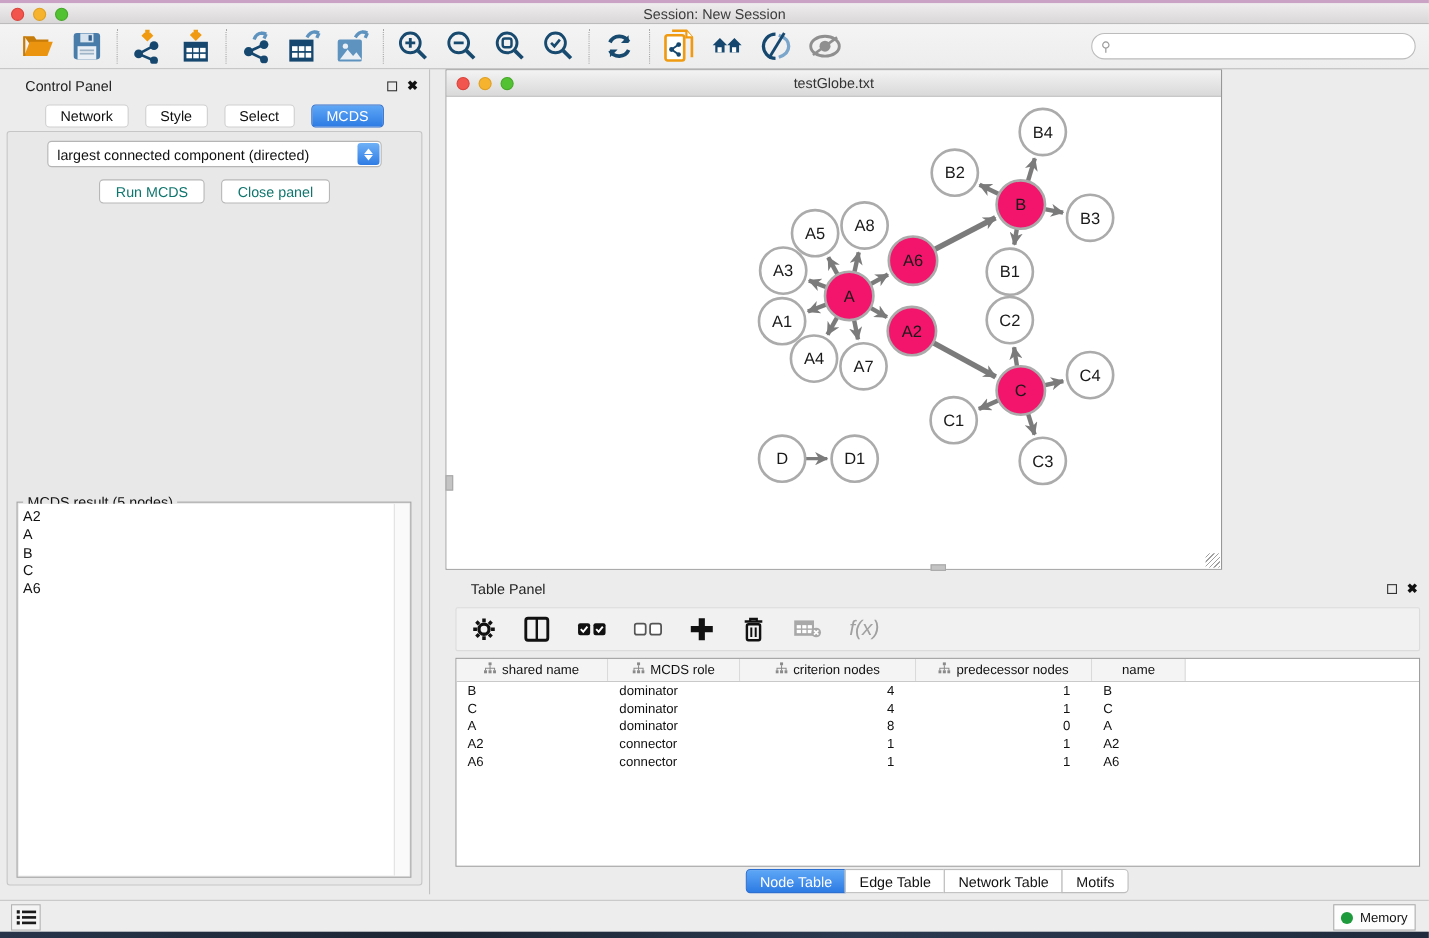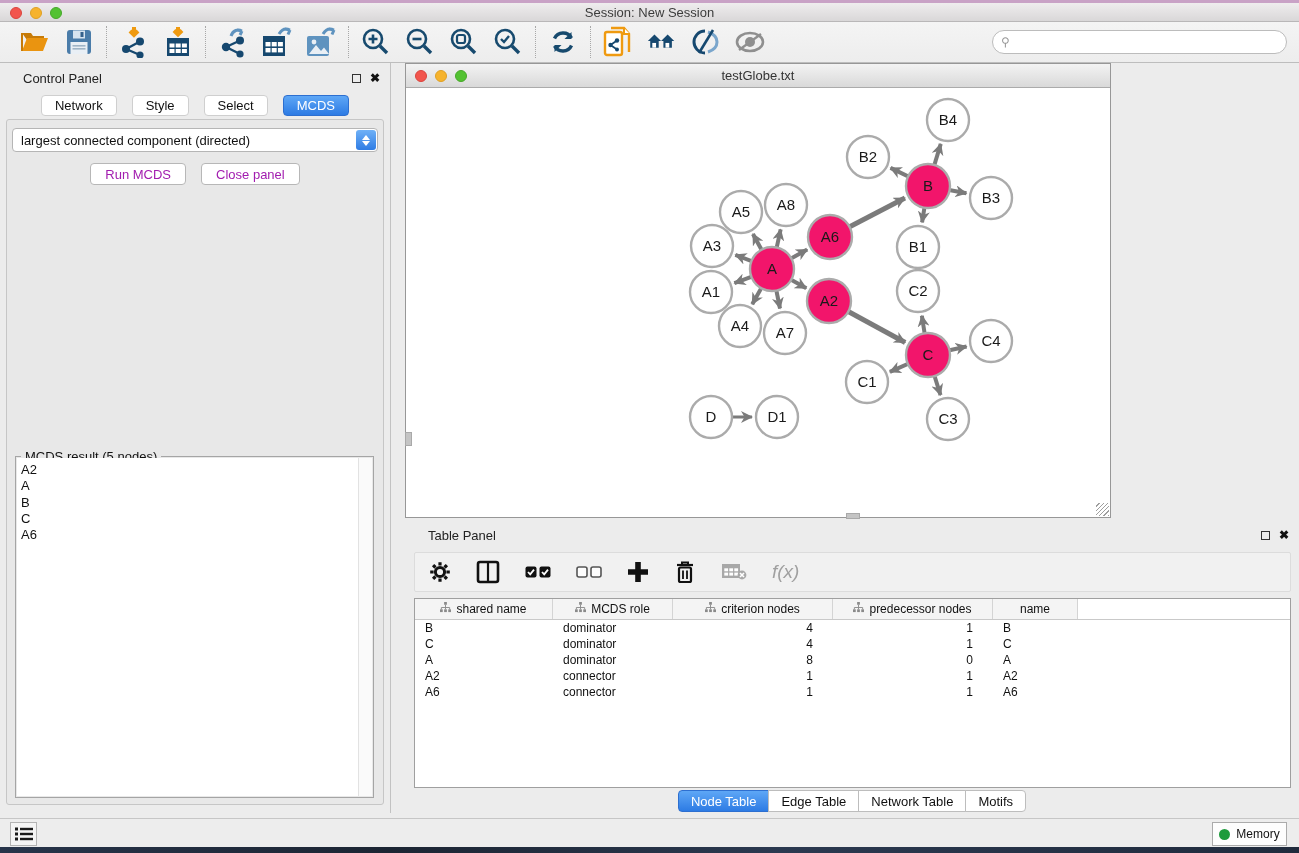--- a/index.html
+++ b/index.html
@@ -39,32 +39,32 @@
   .close-x { font-size:12px; font-weight:bold; color:#111; line-height:1; }
 
   .cp-tabs { display:flex; justify-content:center; gap:15px; margin-top:2px; }
   .cp-tab { height:21px; padding:0 13px; background:#fff; border:1px solid #cfcfcf;
             border-radius:4px; font-size:13px; color:#111; display:flex; align-items:center; }
   .cp-tab.sel { background:linear-gradient(#5ea7f6,#2d7be4); border-color:#2d6fd0; color:#fff; }
 
   .cp-content { position:absolute; left:6px; right:6px; top:56px; bottom:8px;
                 background:#e8e8e8; border:1px solid #c6c6c6; border-radius:3px; }
   .opt-label { text-align:center; font-size:13px; color:#111; margin-top:17px; }
-  .combo { position:relative; margin:8px auto 0; width:366px; height:24px; background:#fff;
+  .combo { position:relative; margin:8px auto 0; width:304px; height:24px; background:#fff;
            border:1px solid #b5b5b5; border-radius:4px; display:flex; align-items:center; }
   .combo .combo-text { font-size:13px; color:#111; padding-left:8px; }
   .combo .spinner { position:absolute; right:1px; top:1px; width:20px; height:20px; border-radius:3px;
                     background:linear-gradient(#6fb1f7,#2f7ce4); display:flex; flex-direction:column;
                     align-items:center; justify-content:center; gap:1px; }
   .spinner i { width:0; height:0; border-left:4px solid transparent; border-right:4px solid transparent; }
   .spinner .up { border-bottom:5px solid #fff; }
   .spinner .dn { border-top:5px solid #fff; }
   .cp-buttons { display:flex; justify-content:center; gap:15px; margin-top:11px; }
   .btn { height:22px; padding:0 14px; background:#fff; border:1px solid #b7b7b7; border-radius:4px;
-         font-size:13px; color:#a21caf; display:flex; align-items:center; }
+         font-size:13px; color:#0f766e; display:flex; align-items:center; }
 
   .result-group { position:absolute; left:8px; right:9px; top:336px; bottom:6px;
                   border:1px solid #a5a5a5; }
   .result-label { position:absolute; top:-8px; left:5px; background:#e8e8e8; padding:0 4px;
                   font-size:13px; color:#111; }
   .result-list { position:absolute; inset:1px; background:#fff; padding:4px 0 0 4px;
                  font-size:13px; line-height:16.3px; color:#111; }
   .result-scroll { position:absolute; top:1px; bottom:1px; right:1px; width:14px;
                    background:#fafafa; border-left:1px solid #e2e2e2; }
 

